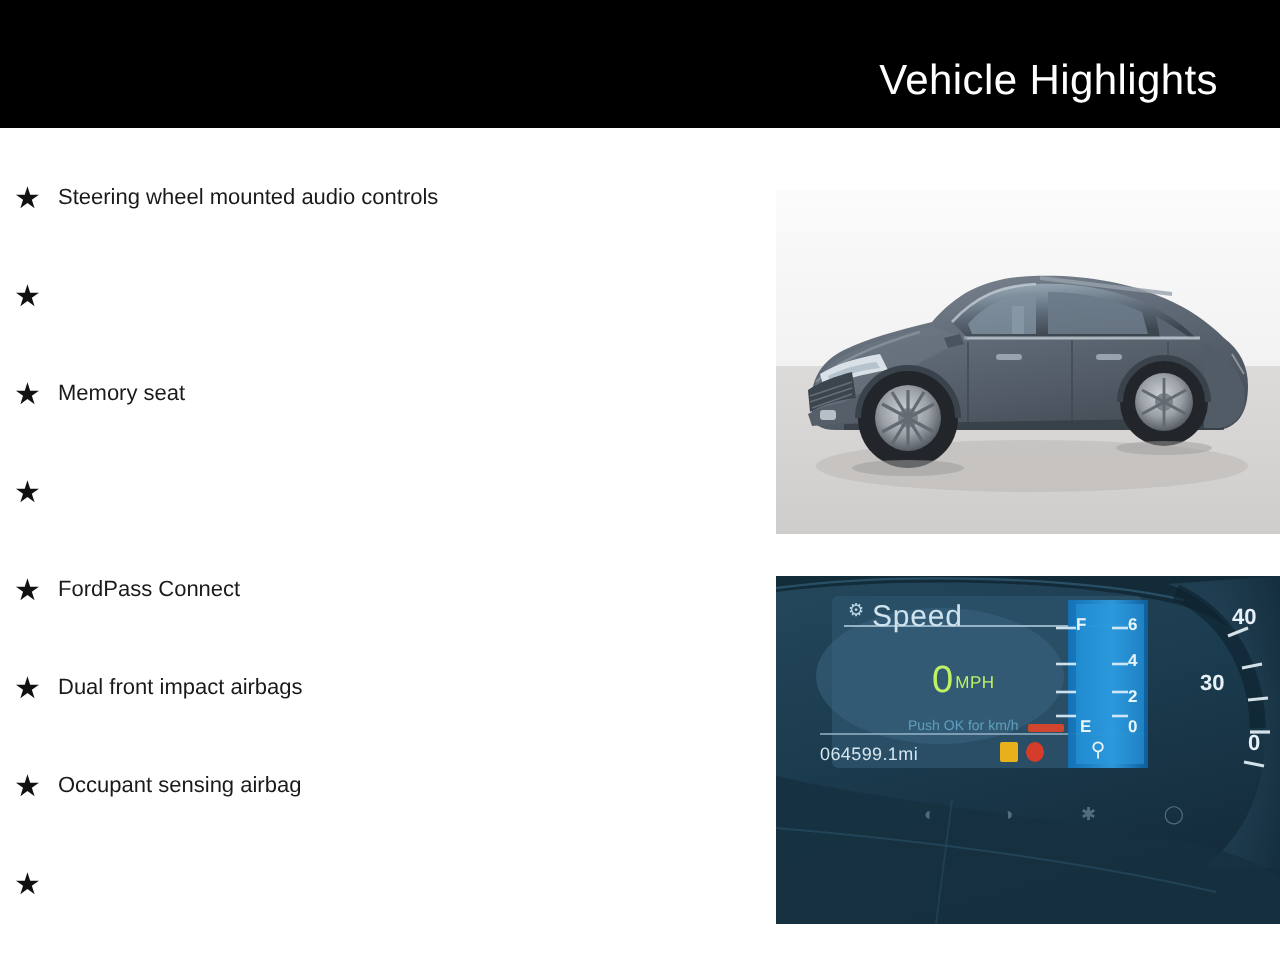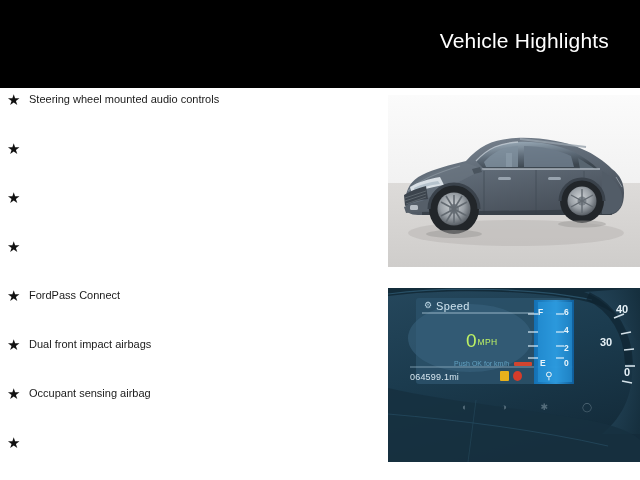--- a/index.html
+++ b/index.html
@@ -14,21 +14,21 @@
     overflow: hidden;
     position: relative;
   }
 
   
   #header-bar {
     position: absolute;
     left: 0;
     top: 0;
     width: 640px;
-    height: 88px;
+    height: 64px;
     background: #000000;
     box-sizing: border-box;
   }
   #header-title {
     position: absolute;
     right: 31px;
     top: 28px;
     color: #ffffff;
     font-size: 21px;
     line-height: 25px;
@@ -100,21 +100,21 @@
   }
   .cluster-text {
     position: absolute;
     font-family: "Liberation Sans", sans-serif;
     white-space: nowrap;
   }
   #cluster-speed-label {
     left: 48px;
     top: 12px;
     color: #cfe3ee;
-    font-size: 11px;
+    font-size: 15px;
     letter-spacing: 0.4px;
   }
   #cluster-speed-icon {
     position: absolute;
     left: 36px;
     top: 12px;
     width: 10px;
     height: 10px;
     color: #bcd6e4;
     font-size: 9px;
@@ -214,20 +214,21 @@
 <ul id="features-list">
   <li class="feature-item">
     <span class="feature-bullet">★</span>
     <span class="feature-label">Steering wheel mounted audio controls</span>
   </li>
   <li class="feature-item">
     <span class="feature-bullet">★</span>
   </li>
   <li class="feature-item">
     <span class="feature-bullet">★</span>
+    <span class="feature-label">Memory seat</span>
   </li>
   <li class="feature-item">
     <span class="feature-bullet">★</span>
   </li>
   <li class="feature-item">
     <span class="feature-bullet">★</span>
     <span class="feature-label">FordPass Connect</span>
   </li>
   <li class="feature-item">
     <span class="feature-bullet">★</span>

